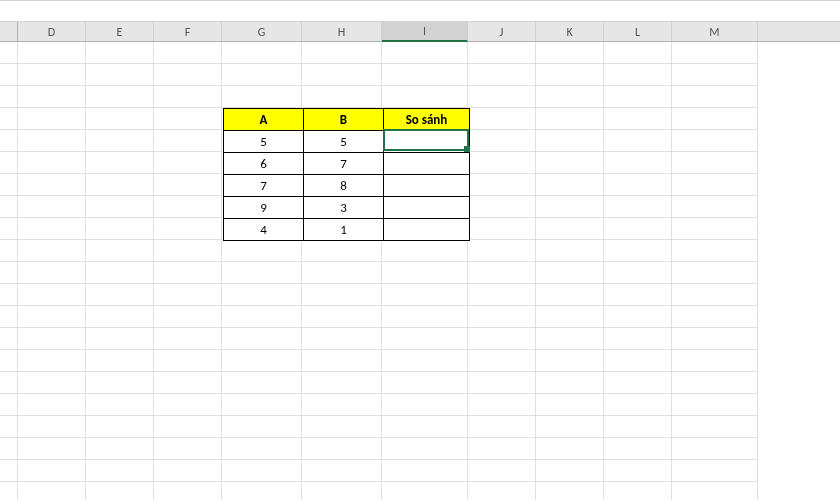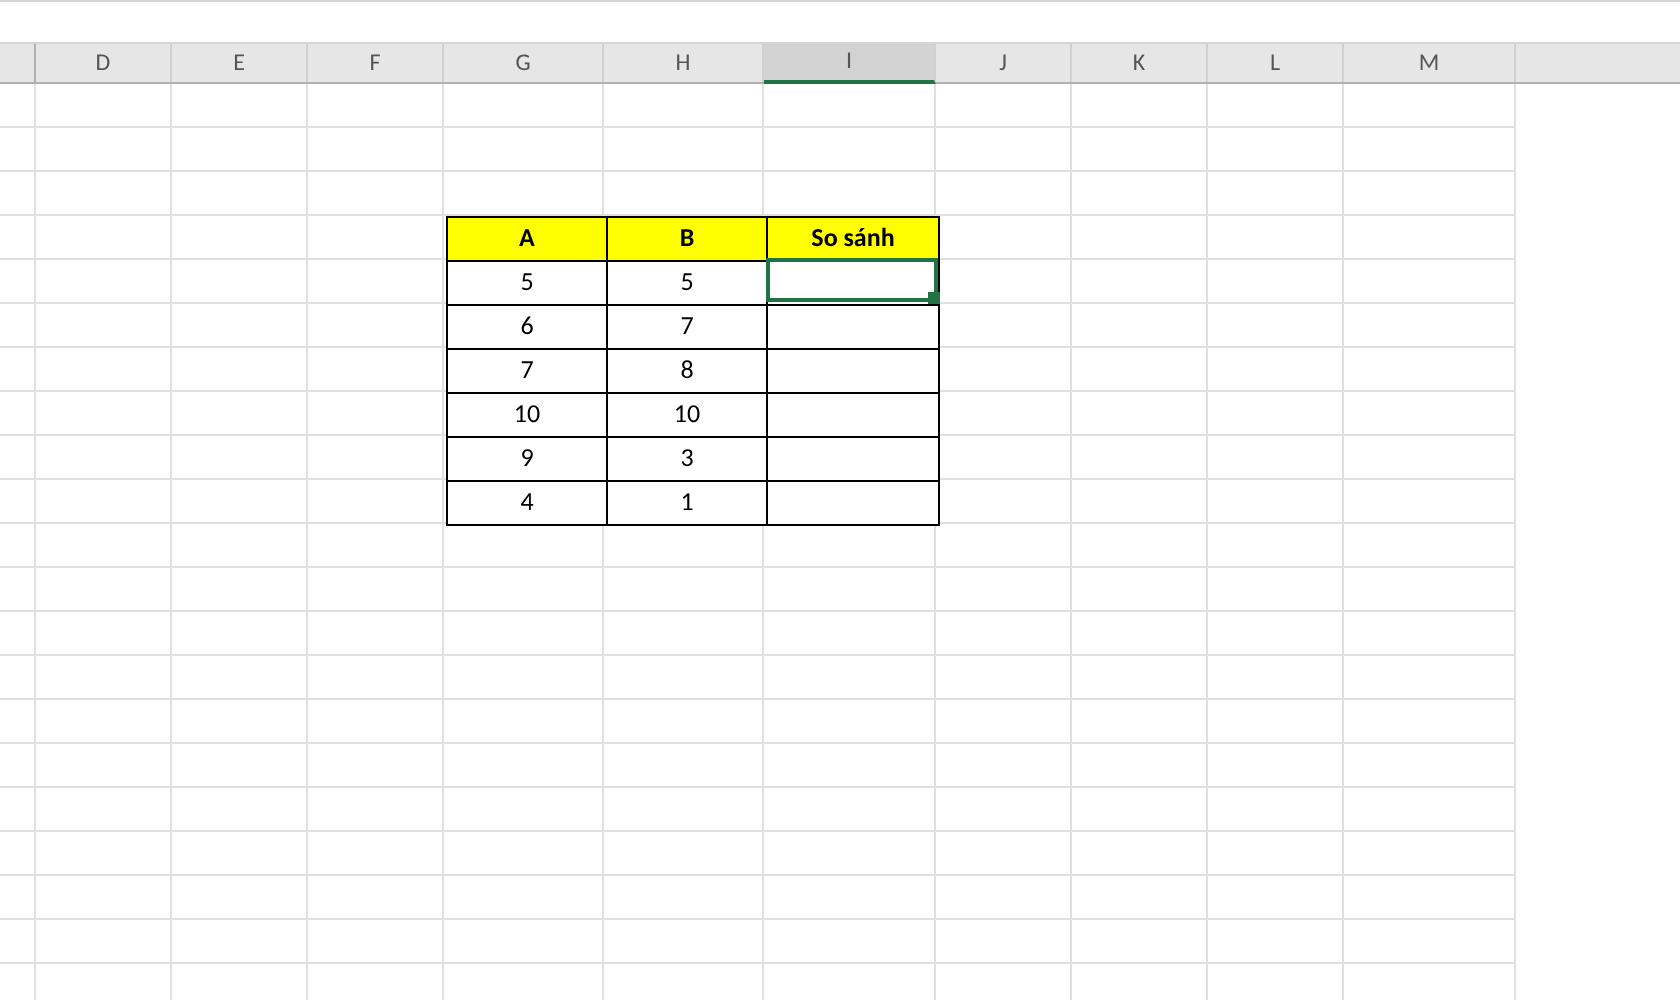--- a/index.html
+++ b/index.html
@@ -411,25 +411,20 @@
           <td class="col-g">6</td>
           <td class="col-h">7</td>
           <td class="col-i"></td>
         </tr>
         <tr>
           <td class="col-g">7</td>
           <td class="col-h">8</td>
           <td class="col-i"></td>
         </tr>
         <tr>
-          <td class="col-g">10</td>
-          <td class="col-h">10</td>
-          <td class="col-i"></td>
-        </tr>
-        <tr>
           <td class="col-g">9</td>
           <td class="col-h">3</td>
           <td class="col-i"></td>
         </tr>
         <tr>
           <td class="col-g">4</td>
           <td class="col-h">1</td>
           <td class="col-i"></td>
         </tr>
       </tbody>

